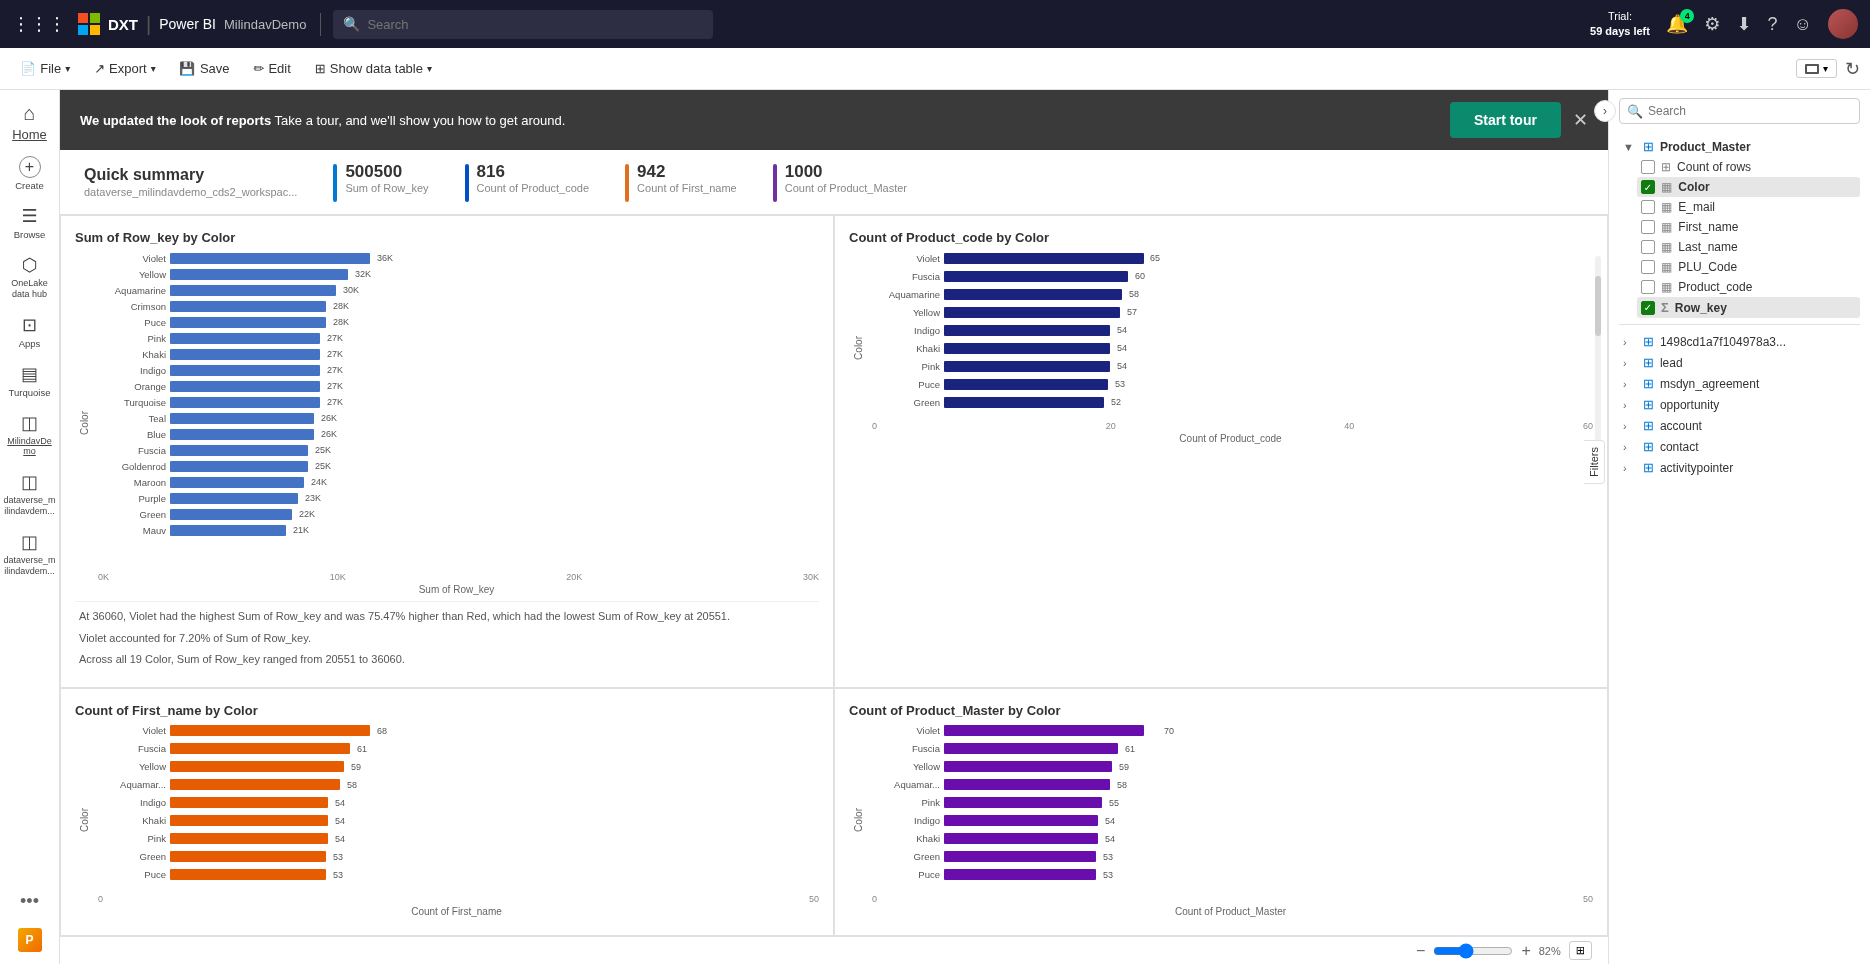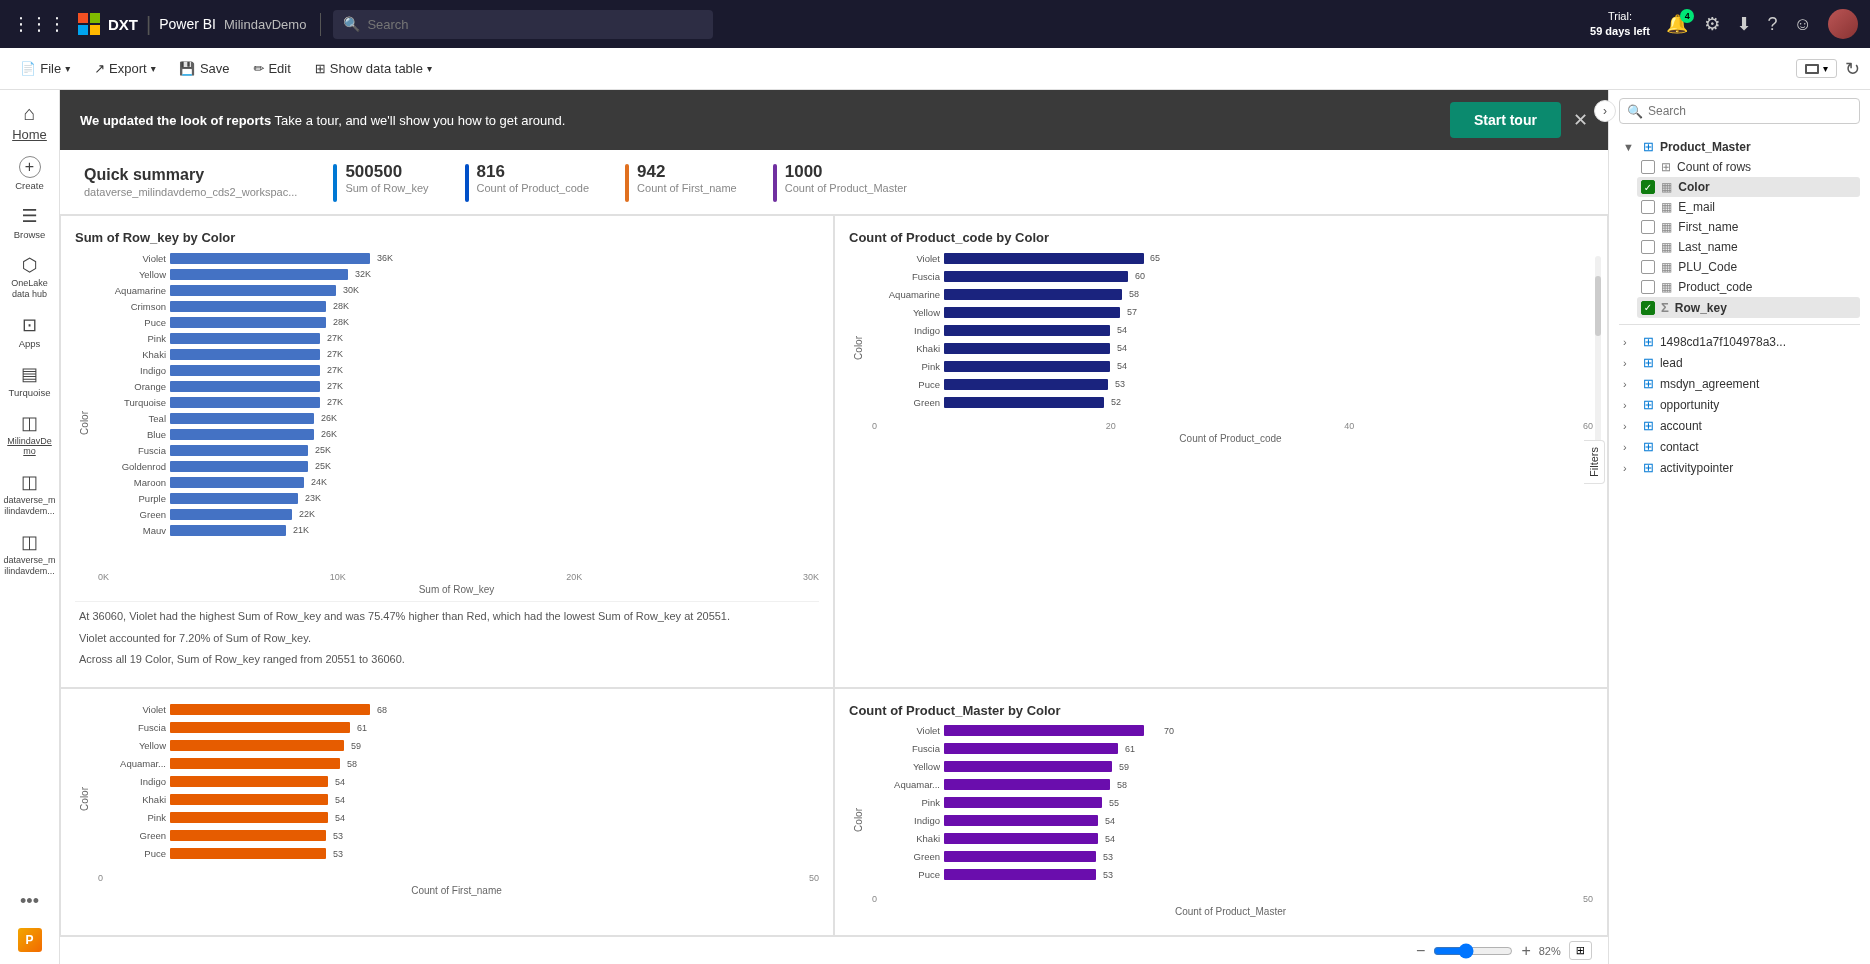--- a/index.html
+++ b/index.html
@@ -350,20 +350,21 @@
             </div>
             <div style="text-align:center;font-size:10px;color:#666;margin-top:2px;">Count of Product_code</div>
           </div>
         </div>
         <div style="position:absolute;right:6px;top:40px;width:6px;height:200px;background:#f0f0f0;border-radius:3px;">
           <div style="width:6px;height:60px;background:#ccc;border-radius:3px;margin-top:20px;"></div>
         </div>
       </div>
 
       <div style="background:#fff;border:1px solid #e0e0e0;padding:14px;overflow:hidden;">
+        <div style="font-size:13px;font-weight:600;color:#333;margin-bottom:6px;">Count of First_name by Color</div>
         <div style="display:flex;gap:0;">
           <div style="writing-mode:vertical-rl;transform:rotate(180deg);font-size:10px;color:#666;text-align:center;padding:0 4px;align-self:center;">Color</div>
           <div style="flex:1;">
             <div id="chart3-bars-container" style="display:flex;flex-direction:column;gap:4px;">
                 <div style="display: flex; align-items: center; gap: 4px; height: 14px;">
                   <div style="width: 72px; text-align: right; font-size: 9.5px; color: rgb(85, 85, 85); flex-shrink: 0; white-space: nowrap; overflow: hidden; text-overflow: ellipsis;">Violet</div>
                   <div style="height: 11px; border-radius: 1px; background: rgb(230, 92, 0); width: 200px;"></div>
                   <div style="font-size: 9px; color: rgb(85, 85, 85); margin-left: 3px;">68</div>
                 </div>
                 <div style="display: flex; align-items: center; gap: 4px; height: 14px;">

